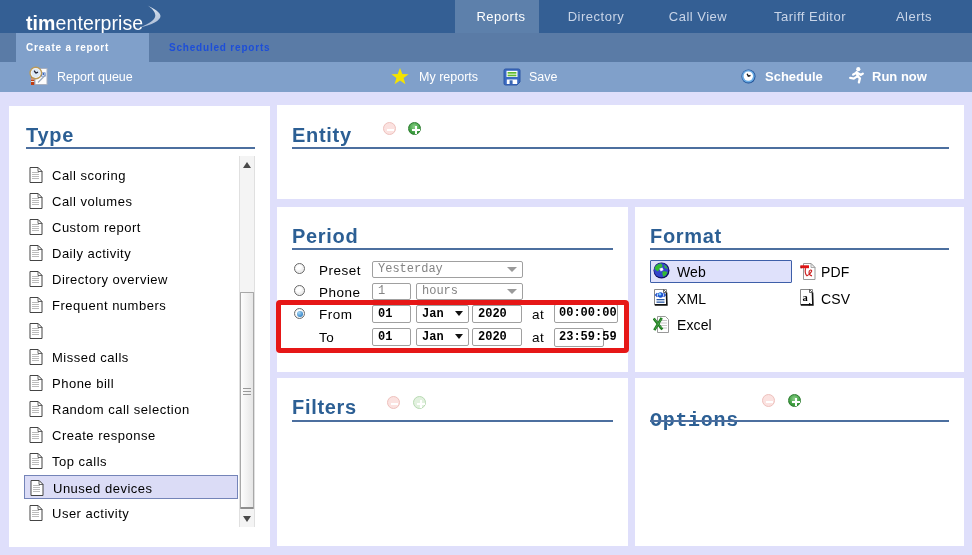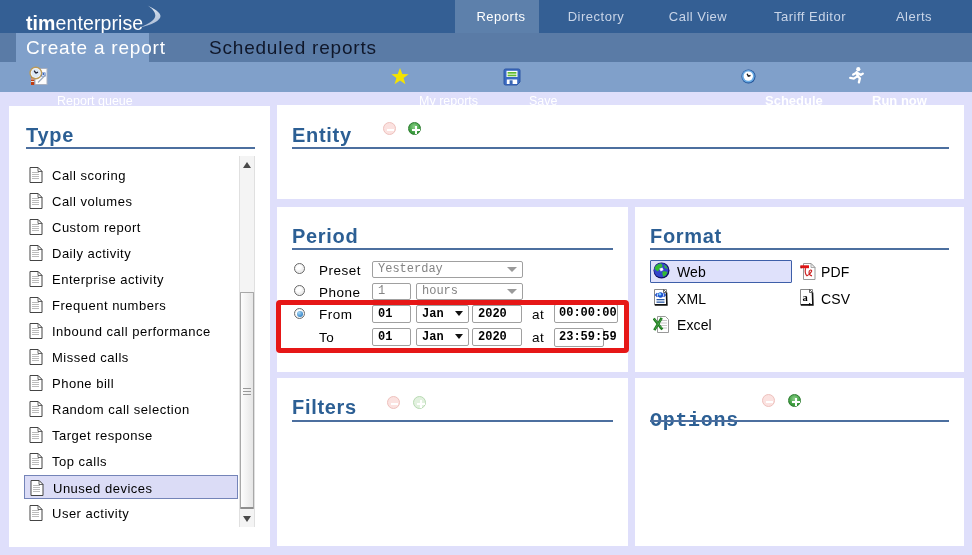--- a/index.html
+++ b/index.html
@@ -10,25 +10,25 @@
 
 #navbar { left:0; top:0; width:972px; height:33px; background:#345f94; }
 #logo { left:26px; top:12px; font-size:19.5px; color:#fff; letter-spacing:0.1px; }
 #logo b { font-weight:bold; }
 .navitem { top:0; height:33px; line-height:33px; font-size:13px; color:#c9d5e8; text-align:center; letter-spacing:0.5px;padding-left:8px; }
 .navactive { background:#5d80ab; color:#fff; }
 
 
 #tabbar { left:0; top:33px; width:972px; height:29px; background:#5a7ba6; }
 #tabactive { left:16px; top:33px; width:133px; height:29px; background:#80a0ca; }
-.tabtext { font-size:19px; font-weight:normal; line-height:29px; letter-spacing:0.8px;text-align:center; }
+.tabtext { font-size:10px; font-weight:bold; line-height:29px; letter-spacing:0.8px;text-align:center; }
 
 
 #toolbar { left:0; top:62px; width:972px; height:30px; background:#80a0ca; }
-.tbtext { font-size:12.5px; color:#fff; line-height:30px; top:62px; height:30px;margin-top:24px; }
+.tbtext { font-size:12.5px; color:#fff; line-height:30px; top:62px; height:30px; }
 .tbbold { font-weight:bold; font-size:13px; }
 
 
 .panel { background:#fff; }
 #p-type    { left:9px;   top:106px; width:261px; height:441px; }
 #p-entity  { left:277px; top:105px; width:687px; height:94px; }
 #p-period  { left:277px; top:207px; width:351px; height:165px; }
 #p-format  { left:635px; top:207px; width:329px; height:165px; }
 #p-filters { left:277px; top:378px; width:351px; height:168px; }
 #p-options { left:635px; top:378px; width:329px; height:168px; }
@@ -78,21 +78,21 @@
 </svg>
 <div class="abs navitem navactive" style="left:455px; width:84px;">Reports</div>
 <div class="abs navitem" style="left:545px; width:94px;">Directory</div>
 <div class="abs navitem" style="left:650px; width:88px;">Call View</div>
 <div class="abs navitem" style="left:755px; width:102px;">Tariff Editor</div>
 <div class="abs navitem" style="left:870px; width:80px;">Alerts</div>
 
 <div class="abs" id="tabbar"></div>
 <div class="abs" id="tabactive"></div>
 <div class="abs tabtext" style="left:26px; top:33px; color:#fff;">Create a report</div>
-<div class="abs tabtext" style="left:169px; top:33px; color:#0f172a;margin-left:40px;">Scheduled reports</div>
+<div class="abs tabtext" style="left:169px; top:33px; color:#1d4ed8;">Scheduled reports</div>
 
 <div class="abs" id="toolbar"></div>
 
 <svg class="abs" style="left:27px; top:65px;" width="21" height="21" viewBox="0 0 21 21">
   <rect x="8" y="3.5" width="12" height="16" fill="#fdfdfd" stroke="#a8b0c0" stroke-width="1"></rect>
   <rect x="14" y="7.5" width="4.5" height="4" fill="#3d6cc0"></rect>
   <rect x="15" y="8.5" width="1" height="1" fill="#fff"></rect>
   <rect x="17" y="8.5" width="1" height="1" fill="#fff"></rect>
   <rect x="15" y="10" width="2.5" height="0.8" fill="#fff"></rect>
   <line x1="11" y1="17.5" x2="18.5" y2="10" stroke="#9aa8bc" stroke-width="1.2"></line>
@@ -231,21 +231,21 @@
   </div>
 <div class="abs li" style="top:267px;">
     <svg style="position:absolute; left:5px; top:4px;" width="14" height="16" viewBox="0 0 14 16">
       <path d="M 1 0.5 L 9 0.5 L 13 4.5 L 13 15.5 L 1 15.5 Z" fill="#fff" stroke="#444"></path>
       <path d="M 9 0.5 L 9 4.5 L 13 4.5 Z" fill="#fff" stroke="#444" stroke-width="0.8"></path>
       <rect x="3" y="5" width="7" height="1" fill="#bbb"></rect>
       <rect x="3" y="7" width="7" height="1" fill="#bbb"></rect>
       <rect x="3" y="9" width="7" height="1" fill="#bbb"></rect>
       <rect x="3" y="11" width="7" height="1" fill="#bbb"></rect>
     </svg>
-    <span class="txt">Enterprise activity</span>
+    <span class="txt">Directory overview</span>
   </div>
 <div class="abs li" style="top:293px;">
     <svg style="position:absolute; left:5px; top:4px;" width="14" height="16" viewBox="0 0 14 16">
       <path d="M 1 0.5 L 9 0.5 L 13 4.5 L 13 15.5 L 1 15.5 Z" fill="#fff" stroke="#444"></path>
       <path d="M 9 0.5 L 9 4.5 L 13 4.5 Z" fill="#fff" stroke="#444" stroke-width="0.8"></path>
       <rect x="3" y="5" width="7" height="1" fill="#bbb"></rect>
       <rect x="3" y="7" width="7" height="1" fill="#bbb"></rect>
       <rect x="3" y="9" width="7" height="1" fill="#bbb"></rect>
       <rect x="3" y="11" width="7" height="1" fill="#bbb"></rect>
     </svg>
@@ -253,21 +253,20 @@
   </div>
 <div class="abs li" style="top:319px;">
     <svg style="position:absolute; left:5px; top:4px;" width="14" height="16" viewBox="0 0 14 16">
       <path d="M 1 0.5 L 9 0.5 L 13 4.5 L 13 15.5 L 1 15.5 Z" fill="#fff" stroke="#444"></path>
       <path d="M 9 0.5 L 9 4.5 L 13 4.5 Z" fill="#fff" stroke="#444" stroke-width="0.8"></path>
       <rect x="3" y="5" width="7" height="1" fill="#bbb"></rect>
       <rect x="3" y="7" width="7" height="1" fill="#bbb"></rect>
       <rect x="3" y="9" width="7" height="1" fill="#bbb"></rect>
       <rect x="3" y="11" width="7" height="1" fill="#bbb"></rect>
     </svg>
-    <span class="txt">Inbound call performance</span>
   </div>
 <div class="abs li" style="top:345px;">
     <svg style="position:absolute; left:5px; top:4px;" width="14" height="16" viewBox="0 0 14 16">
       <path d="M 1 0.5 L 9 0.5 L 13 4.5 L 13 15.5 L 1 15.5 Z" fill="#fff" stroke="#444"></path>
       <path d="M 9 0.5 L 9 4.5 L 13 4.5 Z" fill="#fff" stroke="#444" stroke-width="0.8"></path>
       <rect x="3" y="5" width="7" height="1" fill="#bbb"></rect>
       <rect x="3" y="7" width="7" height="1" fill="#bbb"></rect>
       <rect x="3" y="9" width="7" height="1" fill="#bbb"></rect>
       <rect x="3" y="11" width="7" height="1" fill="#bbb"></rect>
     </svg>
@@ -297,21 +296,21 @@
   </div>
 <div class="abs li" style="top:423px;">
     <svg style="position:absolute; left:5px; top:4px;" width="14" height="16" viewBox="0 0 14 16">
       <path d="M 1 0.5 L 9 0.5 L 13 4.5 L 13 15.5 L 1 15.5 Z" fill="#fff" stroke="#444"></path>
       <path d="M 9 0.5 L 9 4.5 L 13 4.5 Z" fill="#fff" stroke="#444" stroke-width="0.8"></path>
       <rect x="3" y="5" width="7" height="1" fill="#bbb"></rect>
       <rect x="3" y="7" width="7" height="1" fill="#bbb"></rect>
       <rect x="3" y="9" width="7" height="1" fill="#bbb"></rect>
       <rect x="3" y="11" width="7" height="1" fill="#bbb"></rect>
     </svg>
-    <span class="txt">Target response</span>
+    <span class="txt">Create response</span>
   </div>
 <div class="abs li" style="top:449px;">
     <svg style="position:absolute; left:5px; top:4px;" width="14" height="16" viewBox="0 0 14 16">
       <path d="M 1 0.5 L 9 0.5 L 13 4.5 L 13 15.5 L 1 15.5 Z" fill="#fff" stroke="#444"></path>
       <path d="M 9 0.5 L 9 4.5 L 13 4.5 Z" fill="#fff" stroke="#444" stroke-width="0.8"></path>
       <rect x="3" y="5" width="7" height="1" fill="#bbb"></rect>
       <rect x="3" y="7" width="7" height="1" fill="#bbb"></rect>
       <rect x="3" y="9" width="7" height="1" fill="#bbb"></rect>
       <rect x="3" y="11" width="7" height="1" fill="#bbb"></rect>
     </svg>

